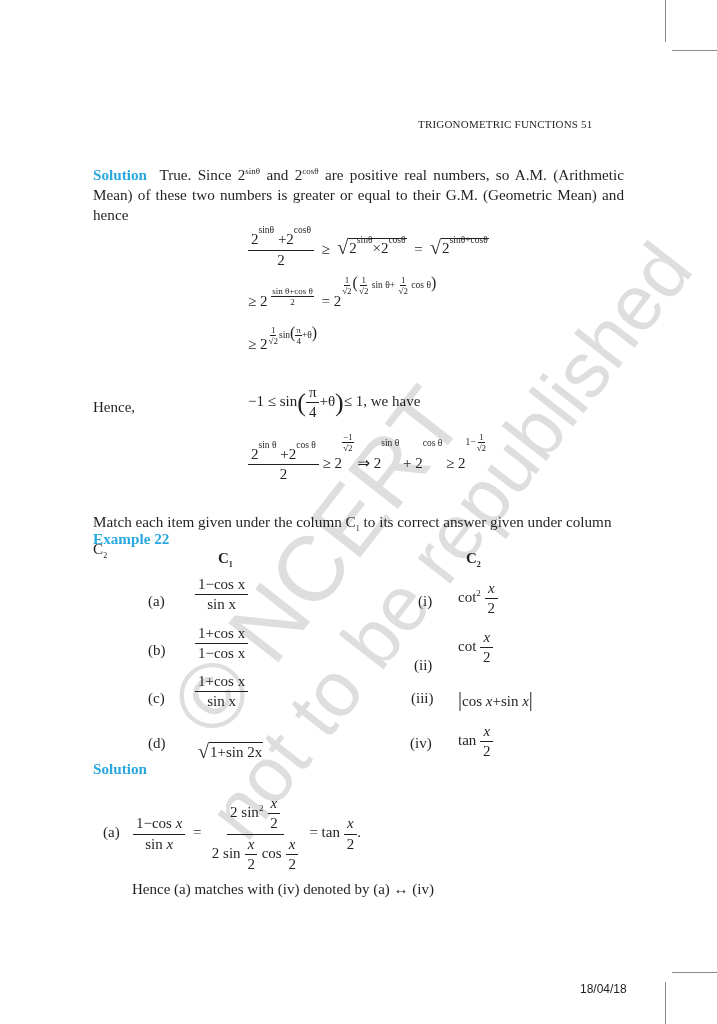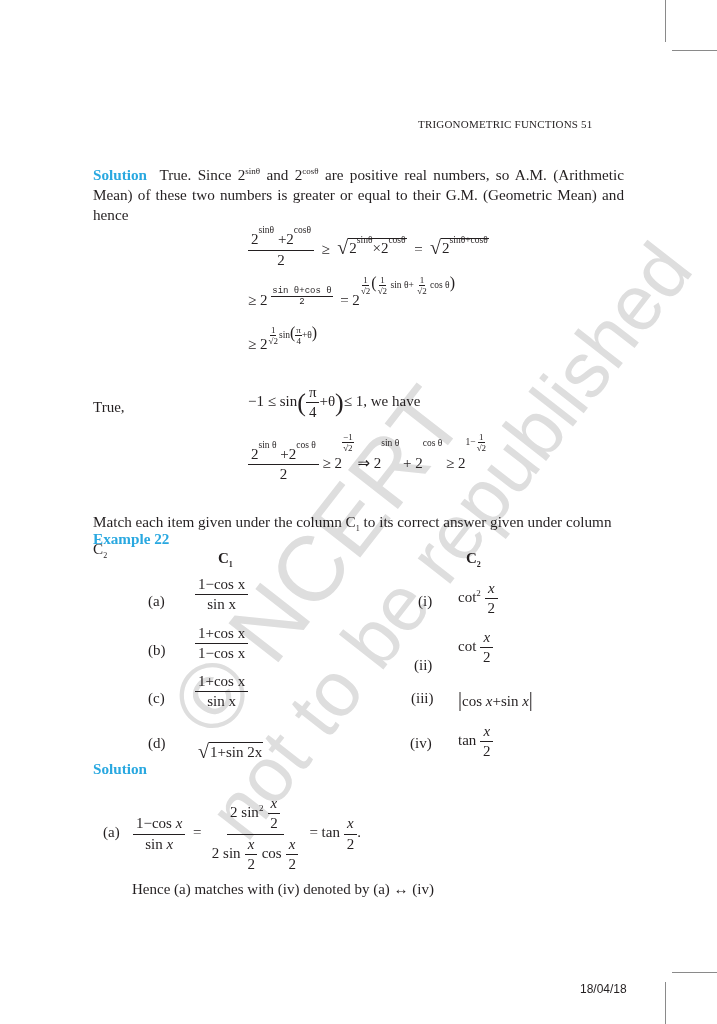--- a/index.html
+++ b/index.html
@@ -63,21 +63,21 @@
       <span class="body">2<span class="ex" style="top:-5px;">sinθ</span>×2<span class="ex" style="top:-5px;">cosθ</span></span>
     </span>
   &nbsp;=&nbsp;
   <span class="sqrt">
       <span class="rad">√</span>
       <span class="body">2<span class="ex" style="top:-5px;">sinθ+cosθ</span></span>
     </span>
 </div>
 
 <div class="abs math" style="left:248px;top:286px;">
-  ≥ 2&nbsp;<span class="frac sm" style="vertical-align:12px;font-family:Liberation Mono, monospace;">
+  ≥ 2&nbsp;<span class="frac sm" style="vertical-align:12px;">
       <span class="n">sin θ+cos θ</span>
       <span class="d">2</span>
     </span>
   &nbsp;= 2<span class="ex" style="top:-12px;"><span class="frac sm">
         <span class="n">1</span>
         <span class="d">√2</span>
       </span><span style="font-size:16px;">(</span><span class="frac sm">
         <span class="n">1</span>
         <span class="d">√2</span>
       </span> sin θ+ <span class="frac sm">
@@ -89,21 +89,21 @@
 <div class="abs math" style="left:248px;top:336px;">
   ≥ 2<span class="ex" style="top:-12px;"><span class="frac sm">
         <span class="n">1</span>
         <span class="d">√2</span>
       </span>sin<span style="font-size:16px;">(</span><span class="frac sm">
         <span class="n">π</span>
         <span class="d">4</span>
       </span>+θ<span style="font-size:16px;">)</span></span>
 </div>
 
-<div class="label" style="left:93px;top:399px;">True,</div>
+<div class="label" style="left:93px;top:399px;">Hence,</div>
 <div class="abs math" style="left:248px;top:384px;">
   −1 ≤ sin<span class="big">(</span><span class="frac">
       <span class="n">π</span>
       <span class="d">4</span>
     </span>+θ<span class="big">)</span><span>≤ 1, we have</span>
 </div>
 
 <div class="abs math" style="left:248px;top:446px;">
   <span class="frac">
       <span class="n">2<span class="ex" style="top:-6px;">sin θ</span> +2<span class="ex" style="top:-6px;">cos θ</span></span>

